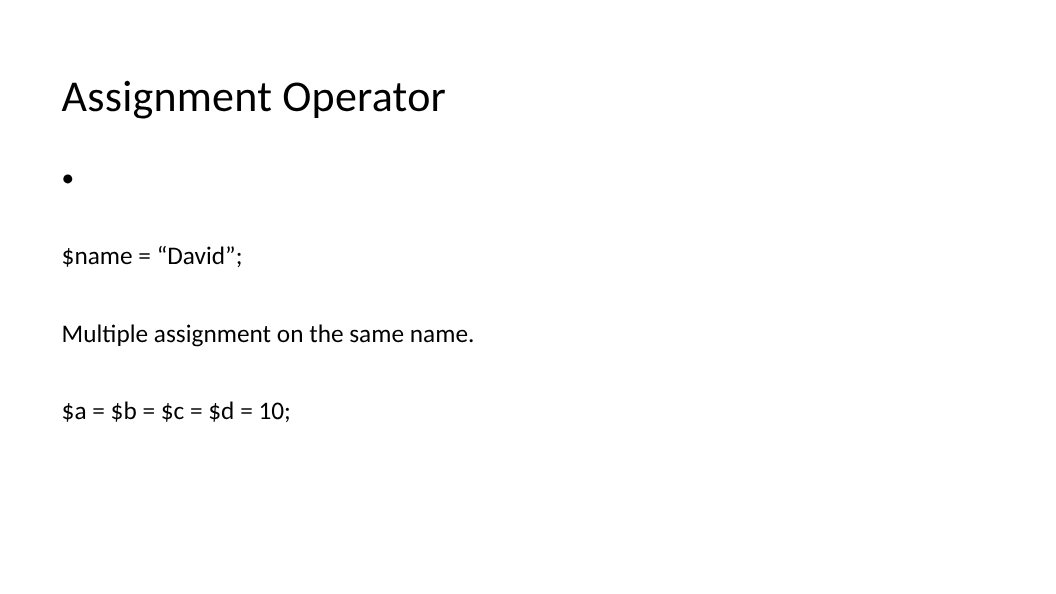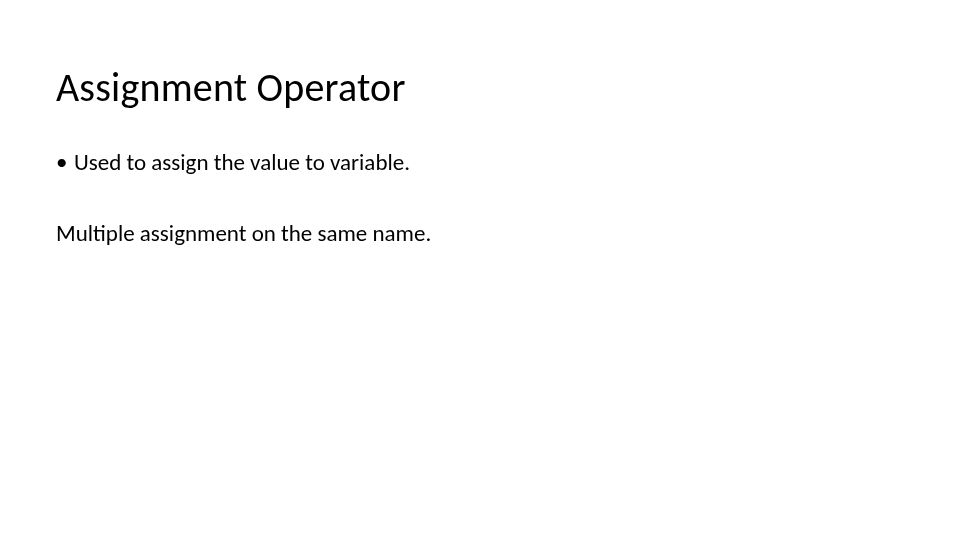--- a/index.html
+++ b/index.html
@@ -43,19 +43,20 @@
   }
 </style>
 </head>
 <body>
 
 <div class="slide">
   <h1 class="title">Assignment Operator</h1>
 
   <div class="body-line bullet-row">
     <span class="bullet">•</span>
-    <span>Used to assign the value to variable.</span>
   </div>
 
+  <div class="body-line">$name = “David”;</div>
 
   <div class="body-line">Multiple assignment on the same name.</div>
 
+  <div class="body-line">$a = $b = $c = $d = 10;</div>
 </div>
 
 </body></html>

